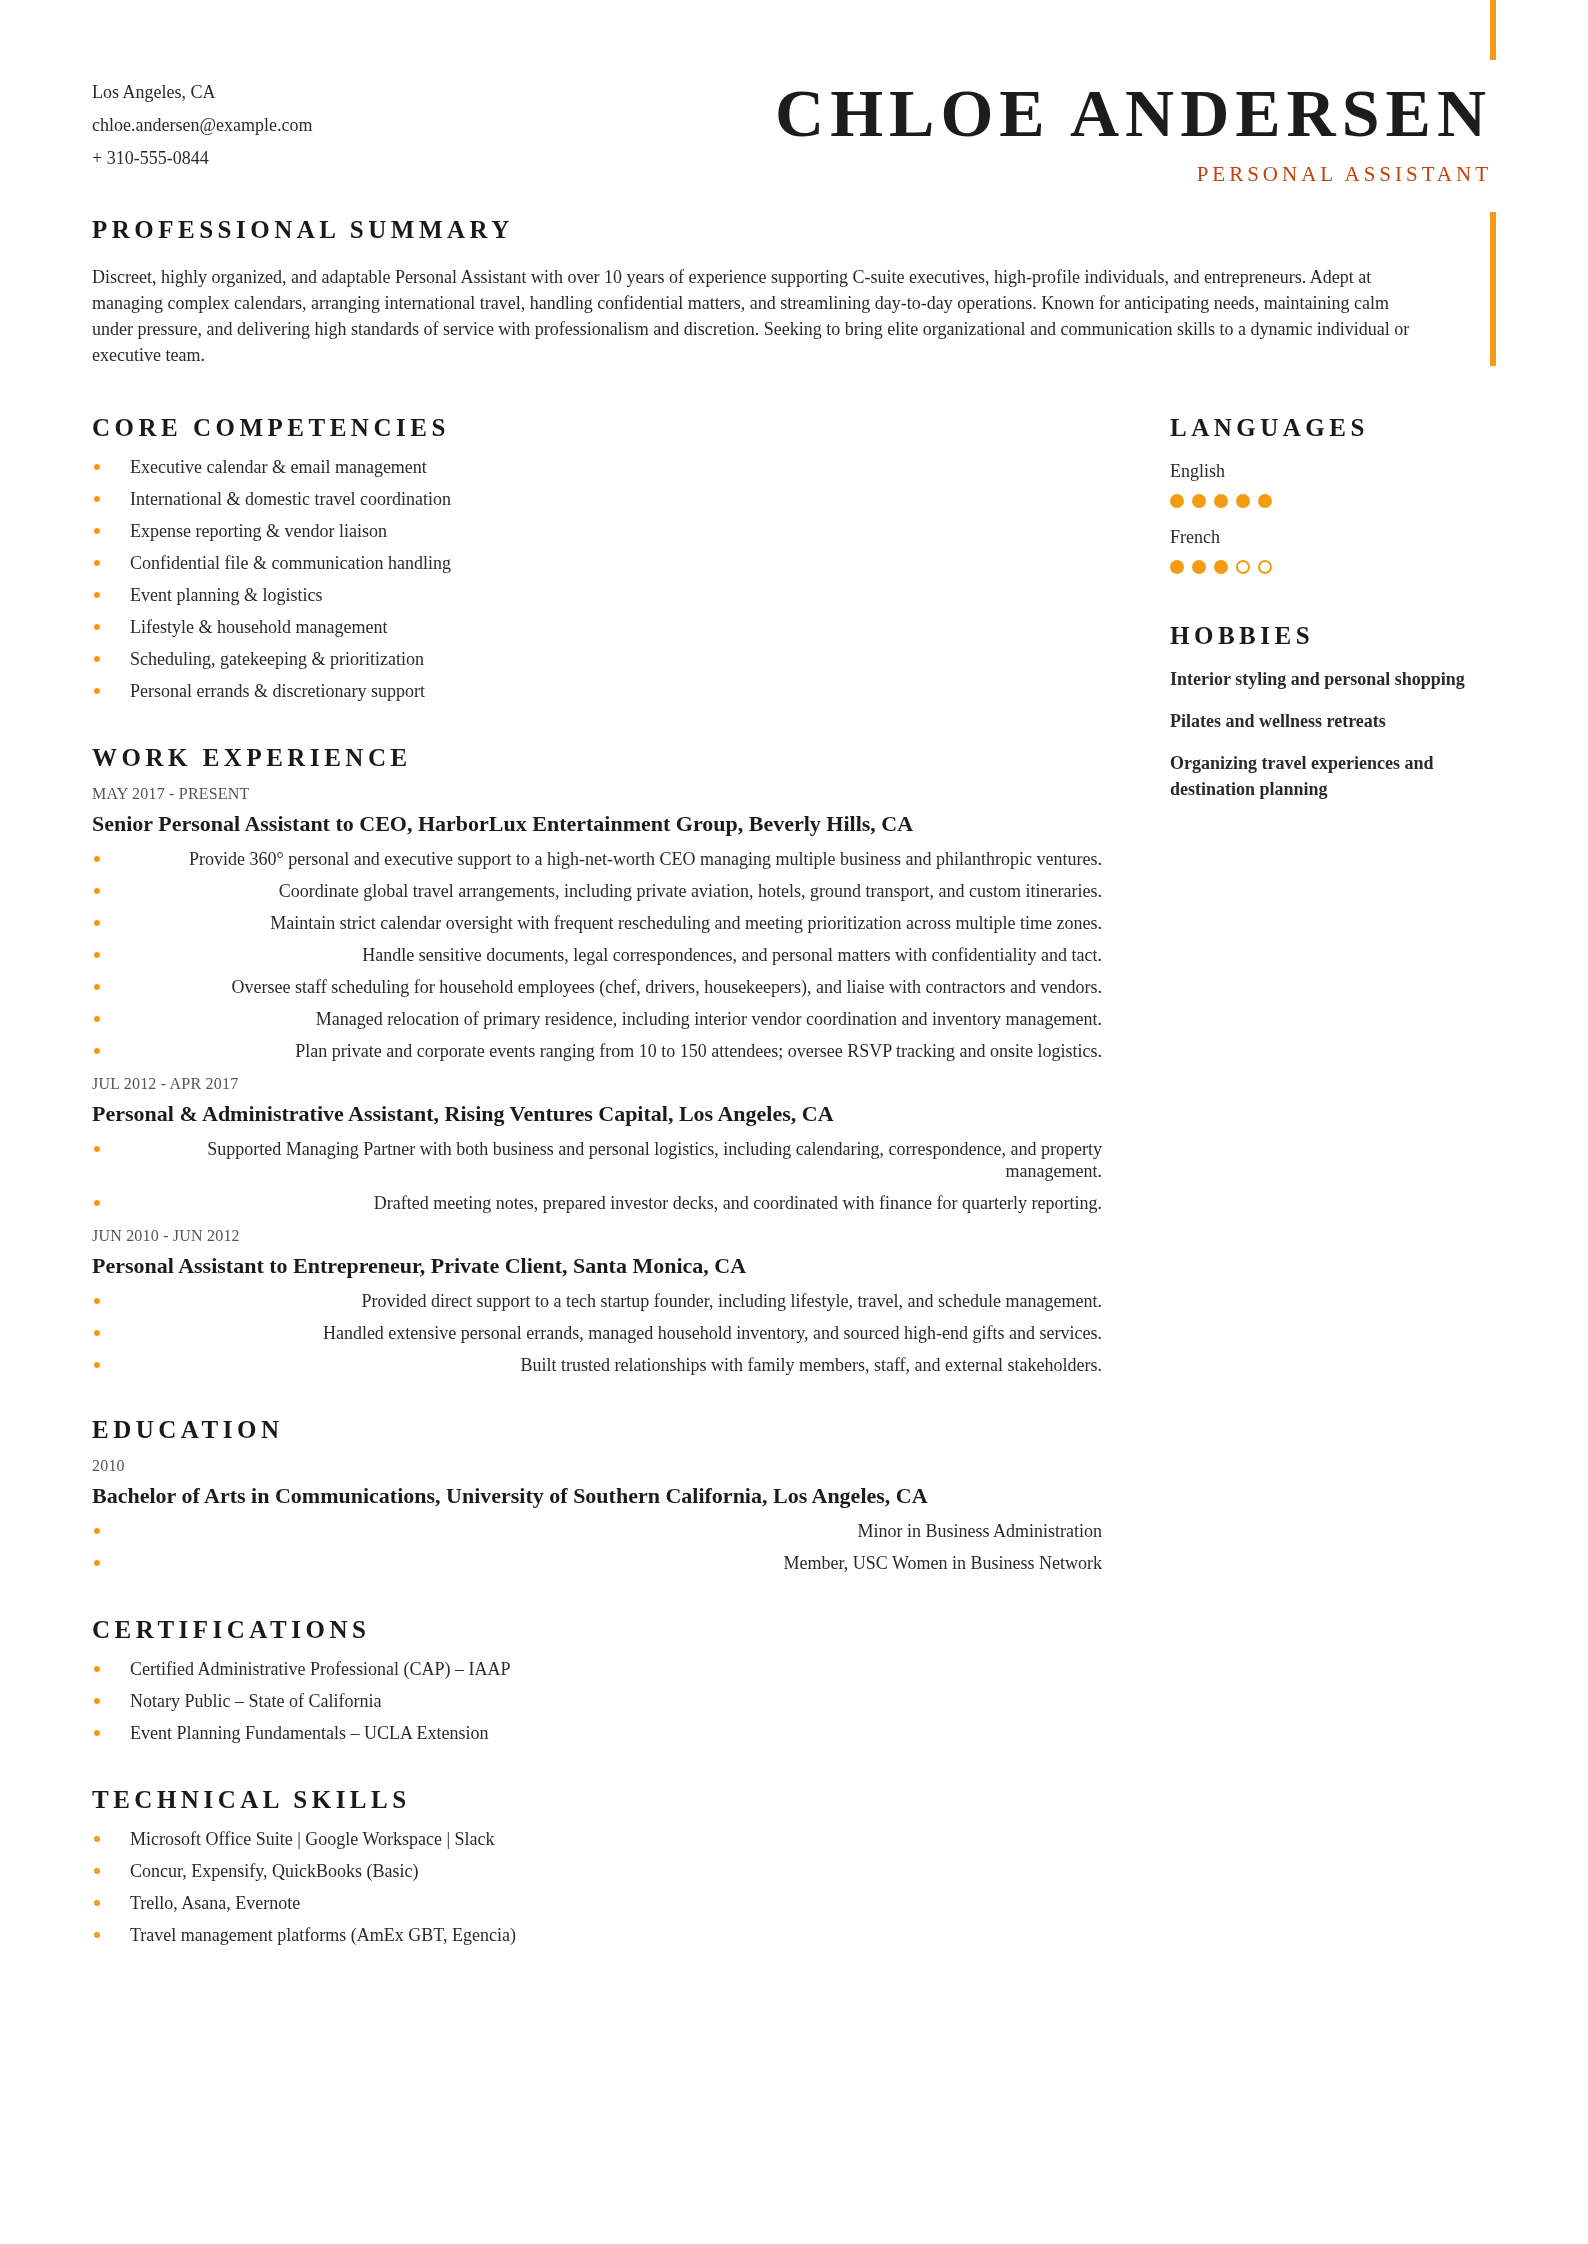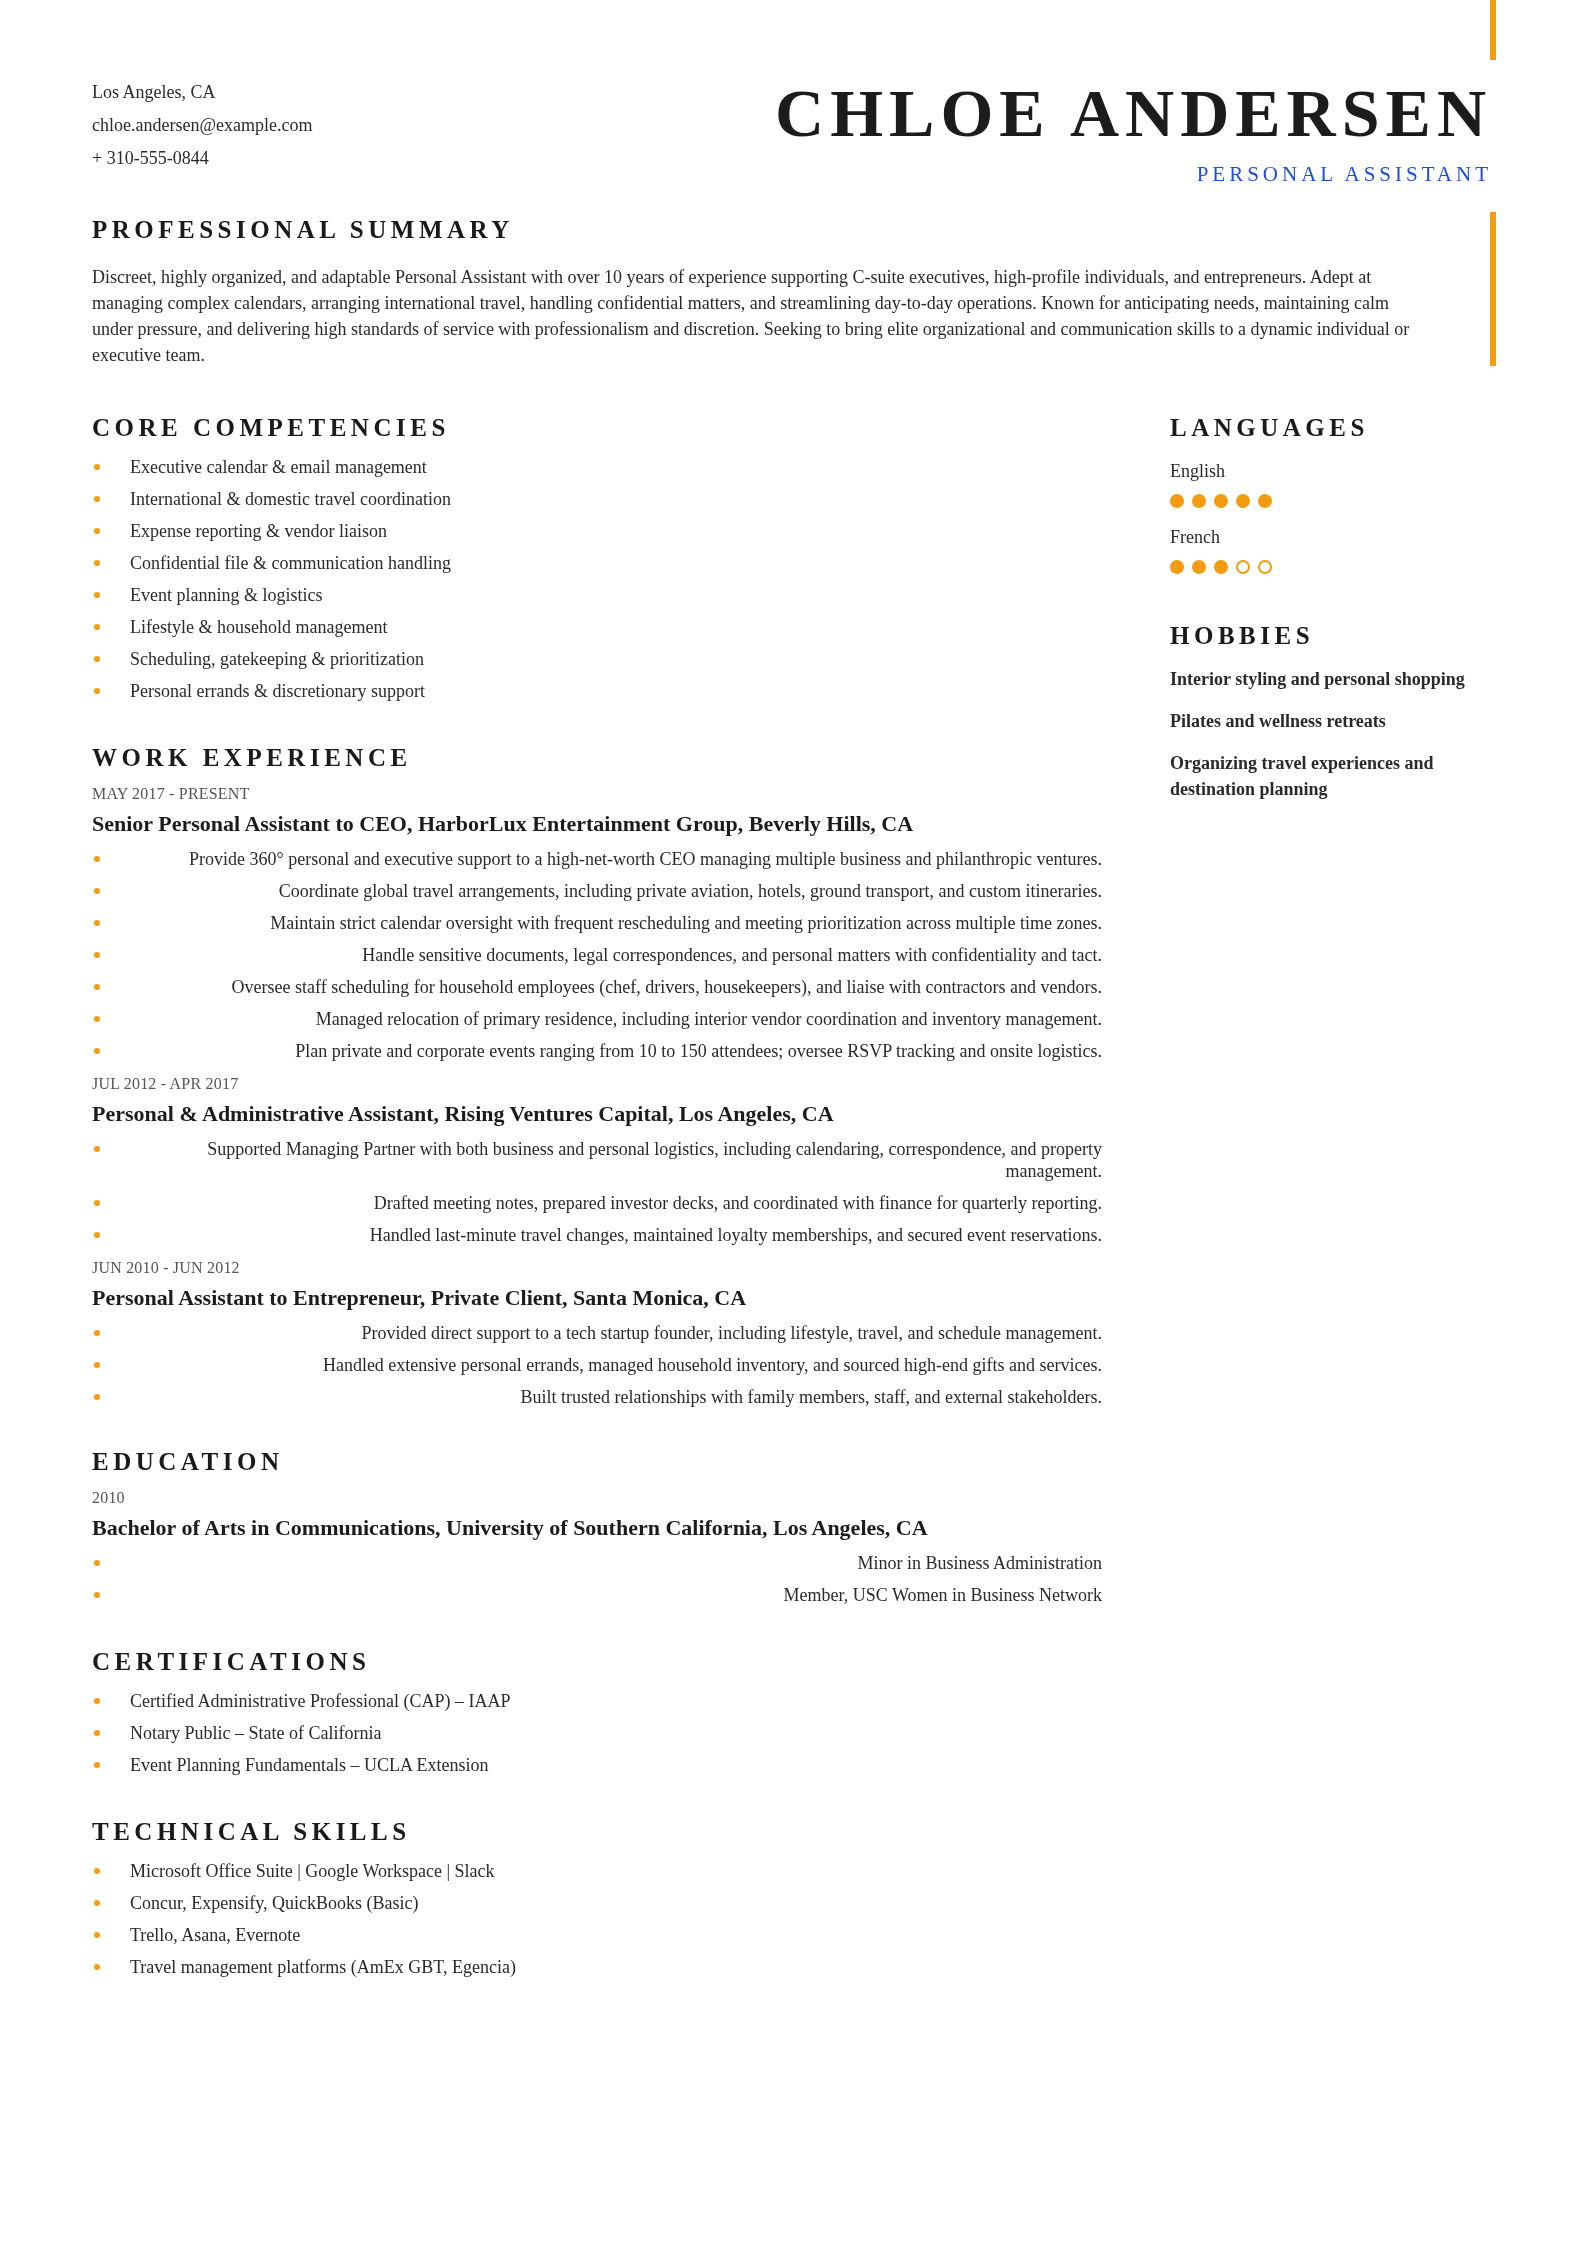--- a/index.html
+++ b/index.html
@@ -6,21 +6,21 @@
   html, body { width: 1588px; height: 2244px; background: #ffffff; }
   body { position: relative; font-family: "Liberation Serif", "DejaVu Serif", serif; color: #222222; overflow: hidden; }
 
   .accent-bar { position: absolute; left: 1490px; width: 6px; background: #f39c12; }
   .accent-bar.top { top: 0; height: 60px; }
   .accent-bar.mid { top: 212px; height: 154px; }
 
   .contact { position: absolute; left: 92px; top: 76px; font-size: 18px; line-height: 33px; color: #2a2a2a; }
 
   .name { position: absolute; right: 96px; top: 74px; font-size: 68px; font-weight: bold; letter-spacing: 6px; color: #1c1c1c; text-align: right; }
-  .jobtitle { position: absolute; right: 96px; top: 162px; font-size: 21px; letter-spacing: 4px; color: #1d4ed8; text-align: right; }
+  .jobtitle { position: absolute; right: 96px; top: 162px; font-size: 21px; letter-spacing: 4px; color: #c2410c; text-align: right; }
 
   .section-heading { font-size: 25px; font-weight: bold; letter-spacing: 4.5px; color: #1a1a1a; text-transform: uppercase; }
 
   .summary { position: absolute; left: 92px; top: 216px; width: 1330px; }
   .summary p { font-size: 18px; line-height: 26px; margin-top: 20px; color: #2a2a2a; width: 1320px; }
 
   .main { position: absolute; left: 92px; top: 414px; width: 1010px; }
   .side { position: absolute; left: 1170px; top: 414px; width: 330px; }
 
   .block { margin-bottom: 42px; }
@@ -92,21 +92,20 @@
             <li><span class="dot"></span><span>Managed relocation of primary residence, including interior vendor coordination and inventory management.</span></li>
             <li><span class="dot"></span><span>Plan private and corporate events ranging from 10 to 150 attendees; oversee RSVP tracking and onsite logistics.</span></li>
           </ul>
         </div>
         <div class="job">
           <div class="job-date">JUL 2012 - APR 2017</div>
     <div class="job-title">Personal &amp; Administrative Assistant, Rising Ventures Capital, Los Angeles, CA</div>
           <ul class="bullets">
             <li><span class="dot"></span><span>Supported Managing Partner with both business and personal logistics, including calendaring, correspondence, and property management.</span></li>
             <li><span class="dot"></span><span>Drafted meeting notes, prepared investor decks, and coordinated with finance for quarterly reporting.</span></li>
-            <li><span class="dot"></span><span>Handled last-minute travel changes, maintained loyalty memberships, and secured event reservations.</span></li>
           </ul>
         </div>
         <div class="job">
           <div class="job-date">JUN 2010 - JUN 2012</div>
     <div class="job-title">Personal Assistant to Entrepreneur, Private Client, Santa Monica, CA</div>
           <ul class="bullets">
             <li><span class="dot"></span><span>Provided direct support to a tech startup founder, including lifestyle, travel, and schedule management.</span></li>
             <li><span class="dot"></span><span>Handled extensive personal errands, managed household inventory, and sourced high-end gifts and services.</span></li>
             <li><span class="dot"></span><span>Built trusted relationships with family members, staff, and external stakeholders.</span></li>
           </ul>

